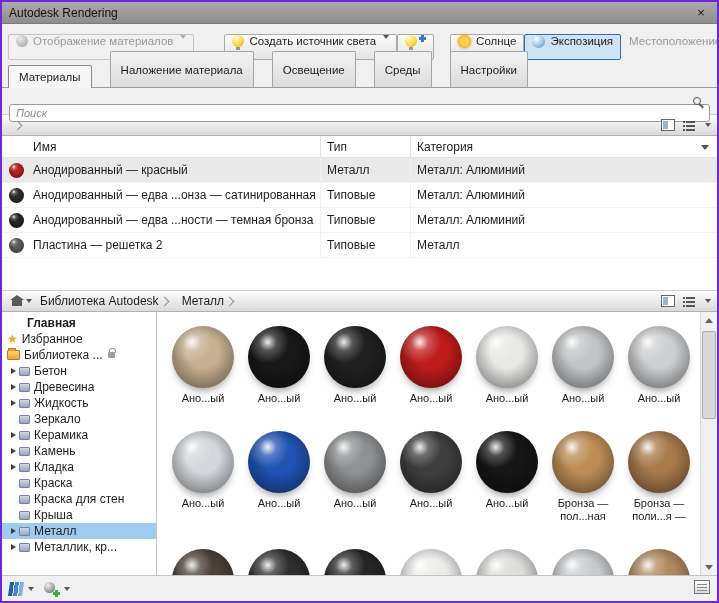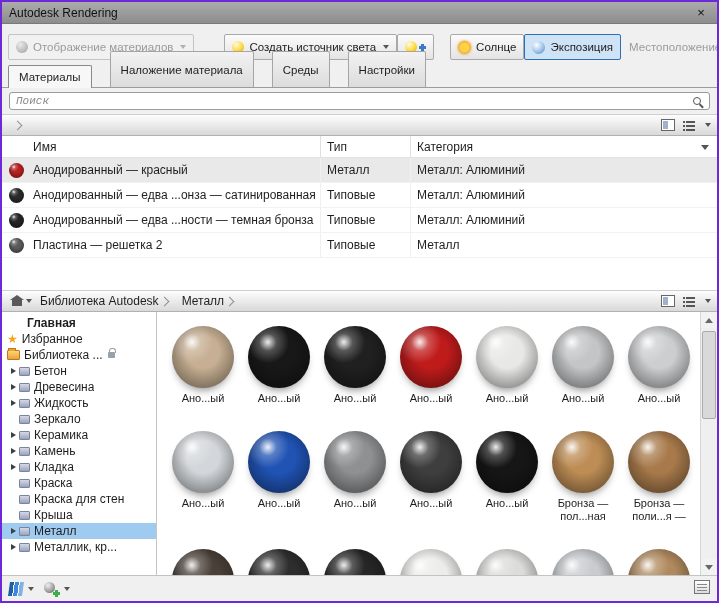--- a/index.html
+++ b/index.html
@@ -9,21 +9,21 @@
     display: flex; flex-direction: column; overflow: hidden; color: #1e1e1e; font-size: 12px;
   }
   
   .titlebar { height: 22px; flex: 0 0 22px; background: linear-gradient(#ababab, #8d8d8d);
     border-bottom: 1px solid #7a7a7a; display: flex; align-items: center; padding: 0 7px; }
   .titlebar .title { flex: 1; font-size: 12px; color: #111; }
   .close-btn { width: 18px; text-align: center; font-size: 13px; color: #111; cursor: pointer; }
   
   .toolbar { height: 38px; flex: 0 0 38px; display: flex; align-items: center; padding: 0 6px;
     background: #f0f0f0; font-size: 11.5px; }
-  .tb-btn { display: inline-flex; align-items: center; gap: 5px; height: 26px; padding: 0 7px;
+  .tb-btn { display: inline-flex; gap: 5px; height: 26px; padding: 0 7px;
     border: 1px solid #a9a9a9; border-radius: 2px; background: linear-gradient(#fbfbfb, #e4e4e4);
     cursor: pointer; white-space: nowrap; margin-top: 8px; }
   .tb-btn.disabled { color: #9b9b9b; background: #f1f1f1; border-color: #c4c4c4; cursor: default; }
   .tb-btn.flat { border-color: transparent; background: transparent; }
   .tb-btn.blue  { background: #cfe3f7; border-color: #2f6fb4; }
   .gap-a { margin-right: 30px; } .gap-b { margin-left: 16px; }
   .caret { width: 0; height: 0; border-left: 3px solid transparent; border-right: 3px solid transparent;
     border-top: 4px solid #555; margin-left: 2px; }
   .disabled .caret { border-top-color: #b0b0b0; }
   .ico-sphere-gray { width: 12px; height: 12px; border-radius: 50%;
@@ -41,21 +41,21 @@
   
   .tabs { flex: 0 0 26px; height: 26px; display: flex; align-items: flex-end; gap: 18px;
     padding: 3px 6px 0; background: #f0f0f0; border-bottom: 1px solid #9c9c9c; font-size: 11.5px; }
   .tab { height: 36px; display: flex; align-items: center; padding: 0 10px; cursor: pointer;
     border: 1px solid #a5a5a5; border-bottom: none; border-radius: 2px 2px 0 0;
     background: linear-gradient(#f2f2f2, #dcdcdc); position: relative; }
   .tab.selected { background: #f7f7f7; height: 23px; margin-bottom: -1px; z-index: 2; border-color: #8a8a8a; }
   
   .searchrow { flex: 0 0 26px; height: 26px; padding: 4px 7px; background: #f0f0f0; position: relative; }
   .searchrow input { width: 100%; height: 18px; border: 1px solid #9a9a9a; border-radius: 3px;
-    padding: 0 24px 0 6px; font-size: 11px; font-family: Liberation Mono, monospace; color: #333; }
+    padding: 0 24px 0 6px; font-size: 11px; font-family: Liberation Sans, sans-serif; color: #333; margin-top: 12px; }
   .searchrow input::placeholder { font-style: italic; color: #8a8a8a; }
   .mag { position: absolute; right: 16px; top: 9px; width: 8px; height: 8px; border: 1.5px solid #555; border-radius: 50%; }
   .mag::after { content: ""; position: absolute; width: 5px; height: 1.5px; background: #555;
     transform: rotate(45deg); right: -4px; bottom: -2px; }
   
   .crumbbar { flex: 0 0 22px; height: 22px; display: flex; align-items: center; padding: 0 6px;
     background: linear-gradient(#fdfdfd, #d9d9d9); border-top: 1px solid #cfcfcf; border-bottom: 1px solid #b1b1b1; }
   .crumb { display: flex; align-items: center; padding: 0 4px; cursor: pointer; height: 100%; }
   .chev { width: 7px; height: 7px; border-top: 1px solid #8f8f8f; border-right: 1px solid #8f8f8f;
     transform: rotate(45deg); margin: 0 6px 0 2px; flex: 0 0 auto; }
@@ -187,20 +187,23 @@
   <div class="tabs">
 
       <div class="tab selected">
         <span>Материалы</span>
       </div>
 
       <div class="tab">
         <span>Наложение материала</span>
       </div>
 
+      <div class="tab">
+        <span>Освещение</span>
+      </div>
 
       <div class="tab">
         <span>Среды</span>
       </div>
 
       <div class="tab">
         <span>Настройки</span>
       </div>
     </div>
 

